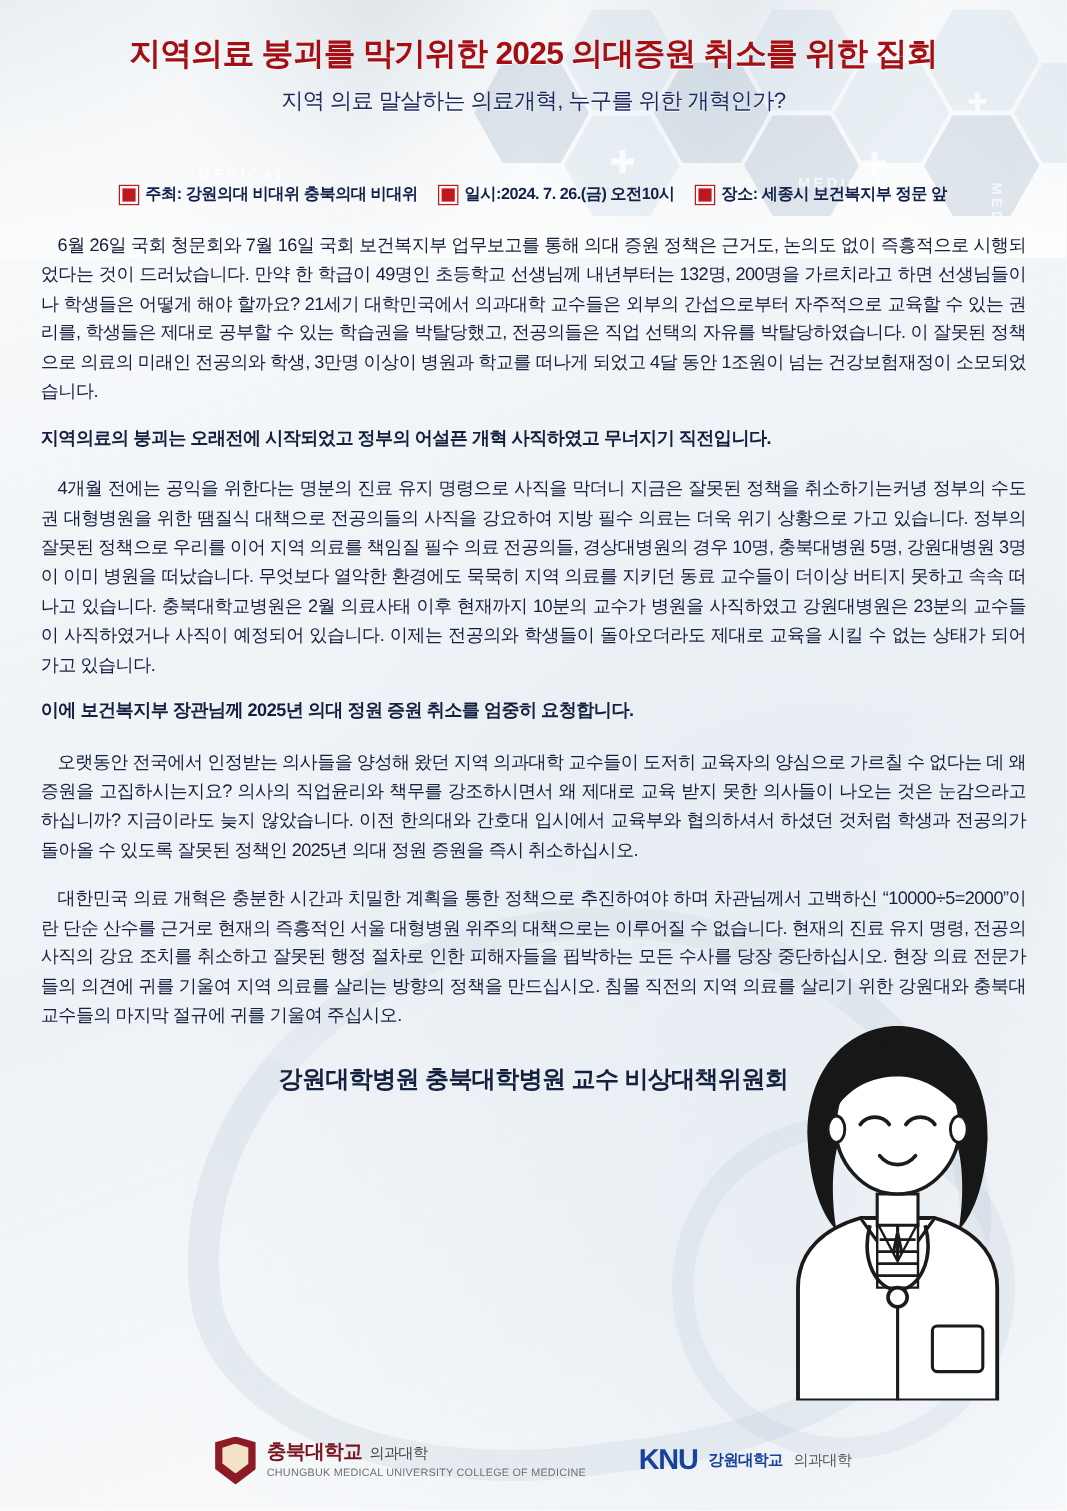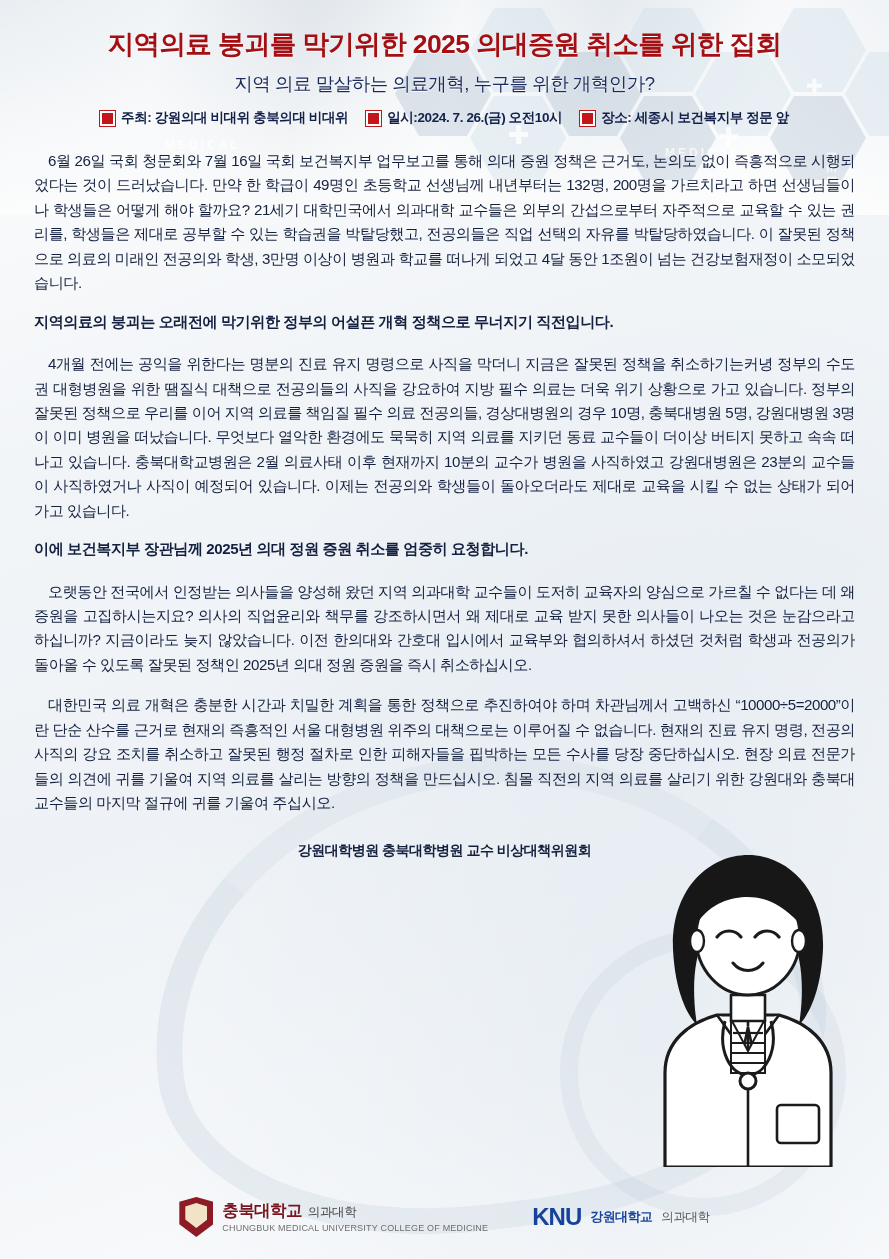--- a/index.html
+++ b/index.html
@@ -115,20 +115,21 @@
     font-size: 13.5px;
     font-weight: bold;
     color: #13204a;
     letter-spacing: -0.4px;
     white-space: nowrap;
   }
   .meta-item {
     display: inline-flex;
     align-items: center;
     gap: 6px;
+    margin-top: 44px;
   }
   .meta-bullet {
     display: inline-block;
     width: 11px;
     height: 11px;
     background: #c2161a;
     border: 2px solid #ffffff;
     box-shadow: 0 0 0 1px #c2161a;
     flex: none;
   }
@@ -153,21 +154,21 @@
   }
   p.indent {
     text-indent: 14px;
   }
   p.tight {
     margin-bottom: 16px;
   }
   .signature {
     margin-top: 26px;
     text-align: center;
-    font-size: 14px;
+    font-size: 20px;
     font-weight: bold;
     color: #13203e;
     letter-spacing: -0.5px;
   }
 
   
   .logos {
     position: absolute;
     left: 0;
     right: 0;
@@ -286,21 +287,21 @@
       </span>
       <span class="meta-item">
         <span class="meta-bullet"></span>
         <span>장소: 세종시 보건복지부 정문 앞</span>
       </span>
     </div>
   </div>
 
   <div class="body-wrap">
     <p class="indent">6월 26일 국회 청문회와 7월 16일 국회 보건복지부 업무보고를 통해 의대 증원 정책은 근거도, 논의도 없이 즉흥적으로 시행되었다는 것이 드러났습니다. 만약 한 학급이 49명인 초등학교 선생님께 내년부터는 132명, 200명을 가르치라고 하면 선생님들이나 학생들은 어떻게 해야 할까요? 21세기 대학민국에서 의과대학 교수들은 외부의 간섭으로부터 자주적으로 교육할 수 있는 권리를, 학생들은 제대로 공부할 수 있는 학습권을 박탈당했고, 전공의들은 직업 선택의 자유를 박탈당하였습니다. 이 잘못된 정책으로 의료의 미래인 전공의와 학생, 3만명 이상이 병원과 학교를 떠나게 되었고 4달 동안 1조원이 넘는 건강보험재정이 소모되었습니다.</p>
-    <p class="lead">지역의료의 붕괴는 오래전에 막기위한 정부의 어설픈 개혁 정책으로 무너지기 직전입니다.</p>
+    <p class="lead">지역의료의 붕괴는 오래전에 시작되었고 정부의 어설픈 개혁 사직하였고 무너지기 직전입니다.</p>
     <p class="indent">4개월 전에는 공익을 위한다는 명분의 진료 유지 명령으로 사직을 막더니 지금은 잘못된 정책을 취소하기는커녕 정부의 수도권 대형병원을 위한 땜질식 대책으로 전공의들의 사직을 강요하여 지방 필수 의료는 더욱 위기 상황으로 가고 있습니다. 정부의 잘못된 정책으로 우리를 이어 지역 의료를 책임질 필수 의료 전공의들, 경상대병원의 경우 10명, 충북대병원 5명, 강원대병원 3명이 이미 병원을 떠났습니다. 무엇보다 열악한 환경에도 묵묵히 지역 의료를 지키던 동료 교수들이 더이상 버티지 못하고 속속 떠나고 있습니다. 충북대학교병원은 2월 의료사태 이후 현재까지 10분의 교수가 병원을 사직하였고 강원대병원은 23분의 교수들이 사직하였거나 사직이 예정되어 있습니다. 이제는 전공의와 학생들이 돌아오더라도 제대로 교육을 시킬 수 없는 상태가 되어가고 있습니다.</p>
     <p class="lead">이에 보건복지부 장관님께 2025년 의대 정원 증원 취소를 엄중히 요청합니다.</p>
     <p class="indent tight">오랫동안 전국에서 인정받는 의사들을 양성해 왔던 지역 의과대학 교수들이 도저히 교육자의 양심으로 가르칠 수 없다는 데 왜 증원을 고집하시는지요? 의사의 직업윤리와 책무를 강조하시면서 왜 제대로 교육 받지 못한 의사들이 나오는 것은 눈감으라고 하십니까? 지금이라도 늦지 않았습니다. 이전 한의대와 간호대 입시에서 교육부와 협의하셔서 하셨던 것처럼 학생과 전공의가 돌아올 수 있도록 잘못된 정책인 2025년 의대 정원 증원을 즉시 취소하십시오.</p>
     <p class="indent">대한민국 의료 개혁은 충분한 시간과 치밀한 계획을 통한 정책으로 추진하여야 하며 차관님께서 고백하신 “10000÷5=2000”이란 단순 산수를 근거로 현재의 즉흥적인 서울 대형병원 위주의 대책으로는 이루어질 수 없습니다. 현재의 진료 유지 명령, 전공의 사직의 강요 조치를 취소하고 잘못된 행정 절차로 인한 피해자들을 핍박하는 모든 수사를 당장 중단하십시오. 현장 의료 전문가들의 의견에 귀를 기울여 지역 의료를 살리는 방향의 정책을 만드십시오. 침몰 직전의 지역 의료를 살리기 위한 강원대와 충북대 교수들의 마지막 절규에 귀를 기울여 주십시오.</p>
     <div class="signature">강원대학병원 충북대학병원 교수 비상대책위원회</div>
   </div>
 
   <svg class="doctor" viewBox="0 0 270 330">
 
     <path d="M52 330 L52 236 C52 204 76 186 104 178 L166 178 C194 186 218 204 218 236 L218 330 Z" fill="#ffffff" stroke="#1b1b1b" stroke-width="3.2"></path>

